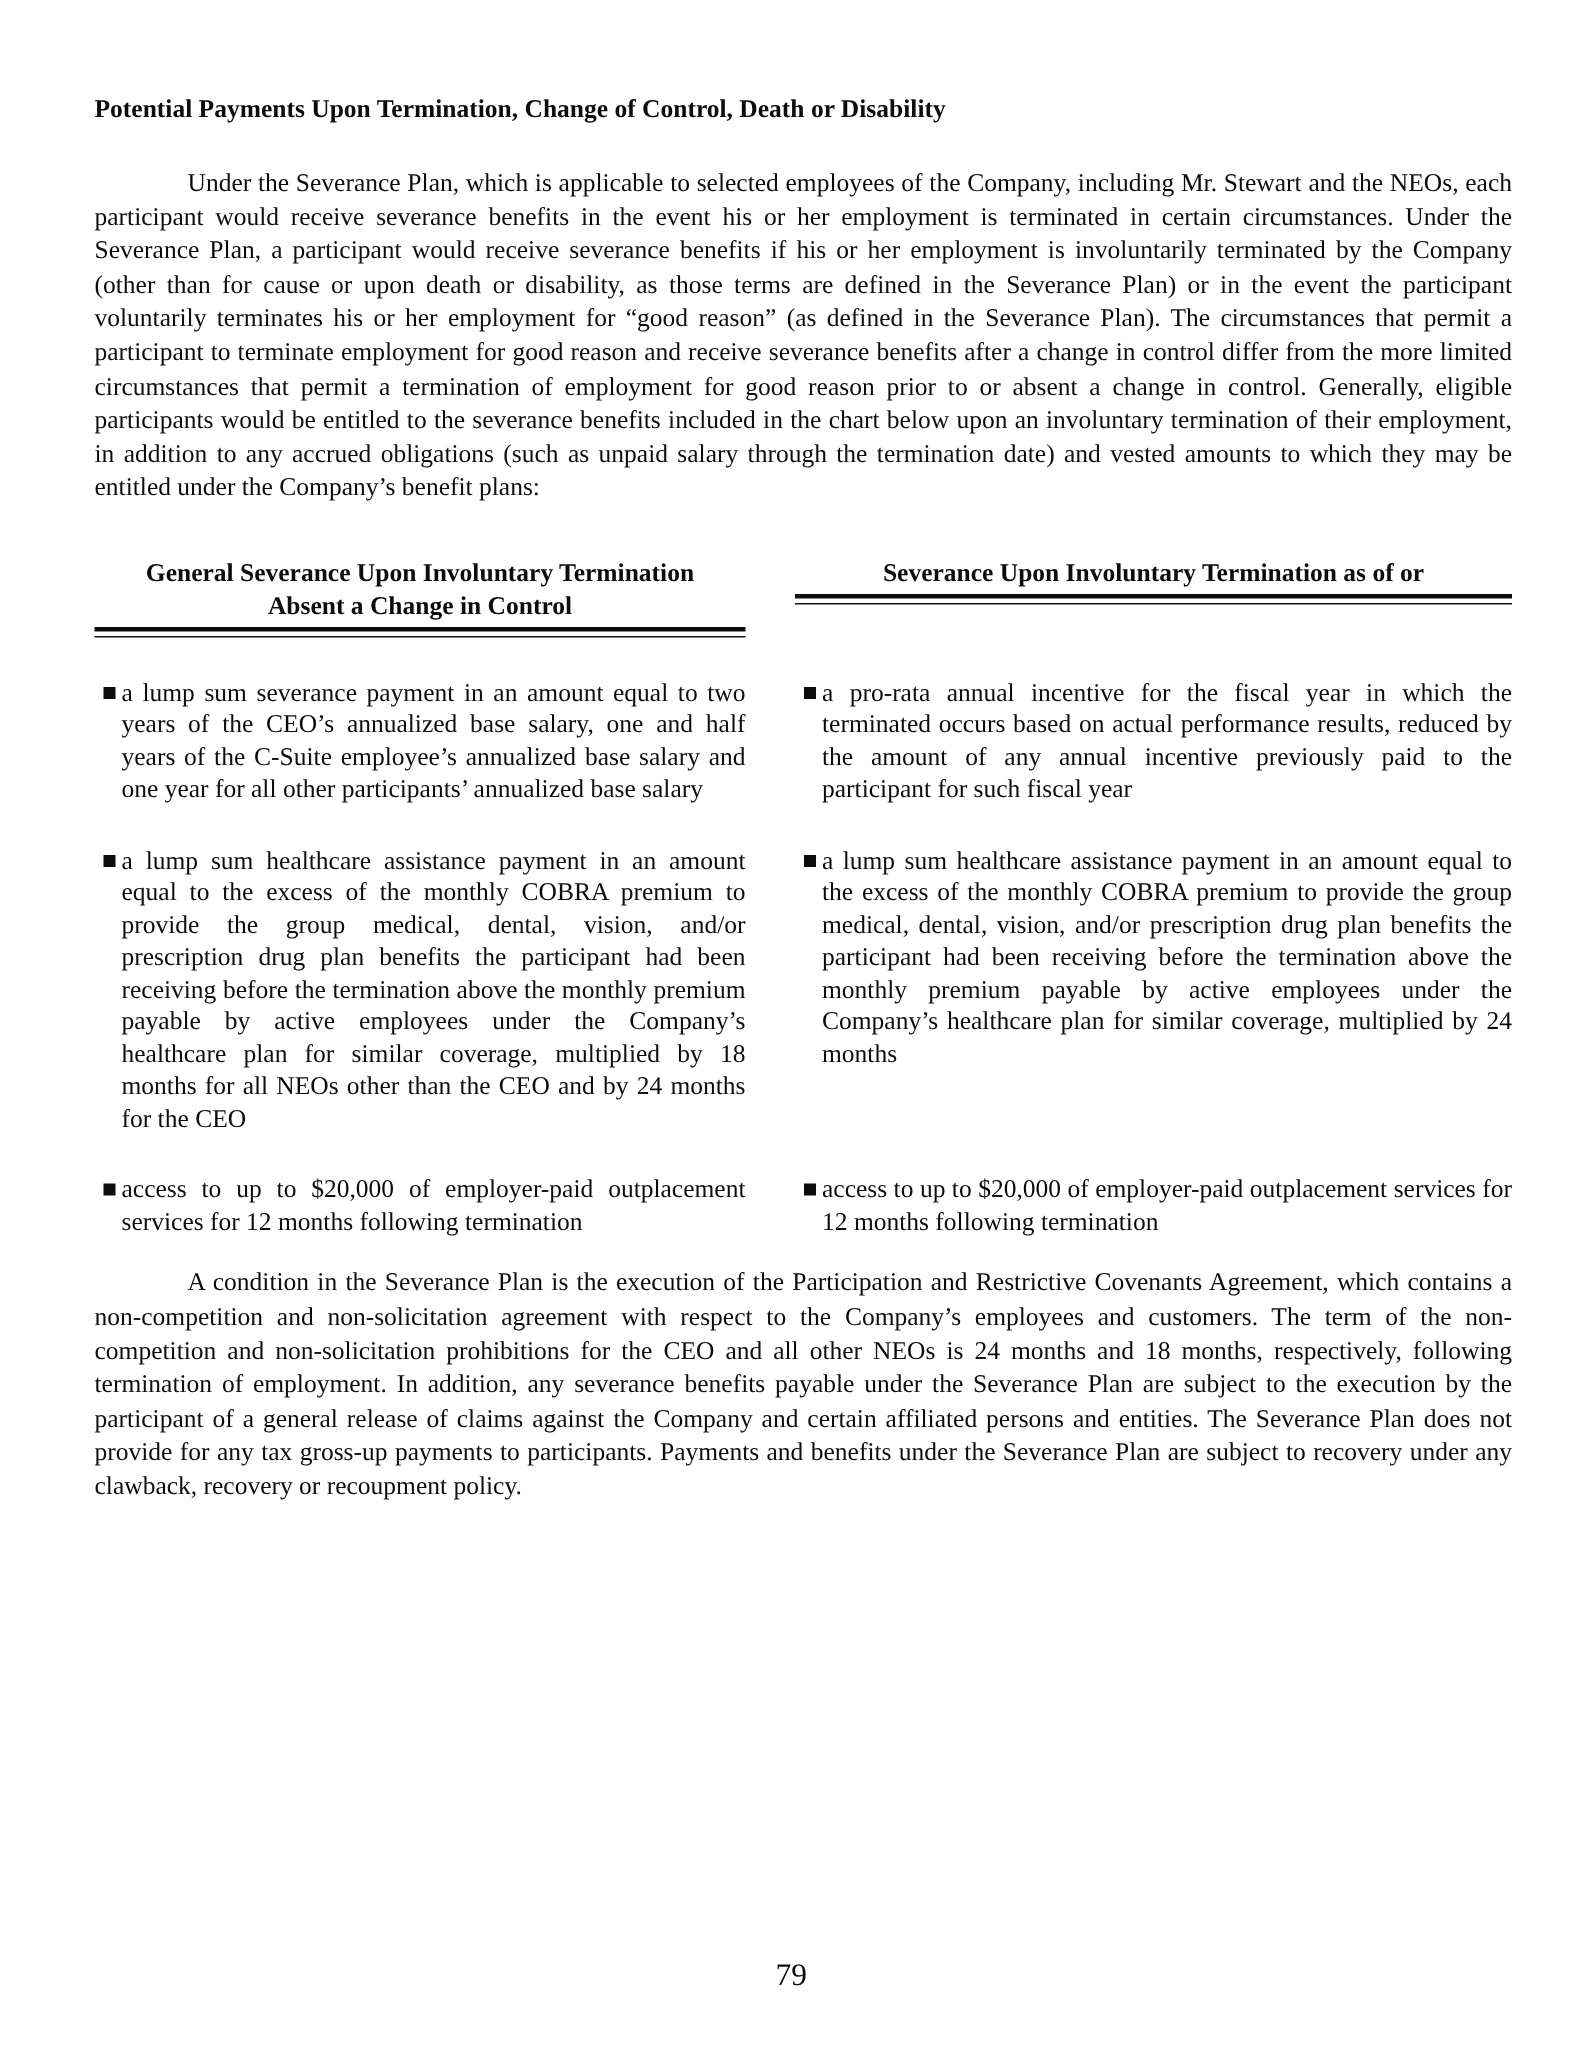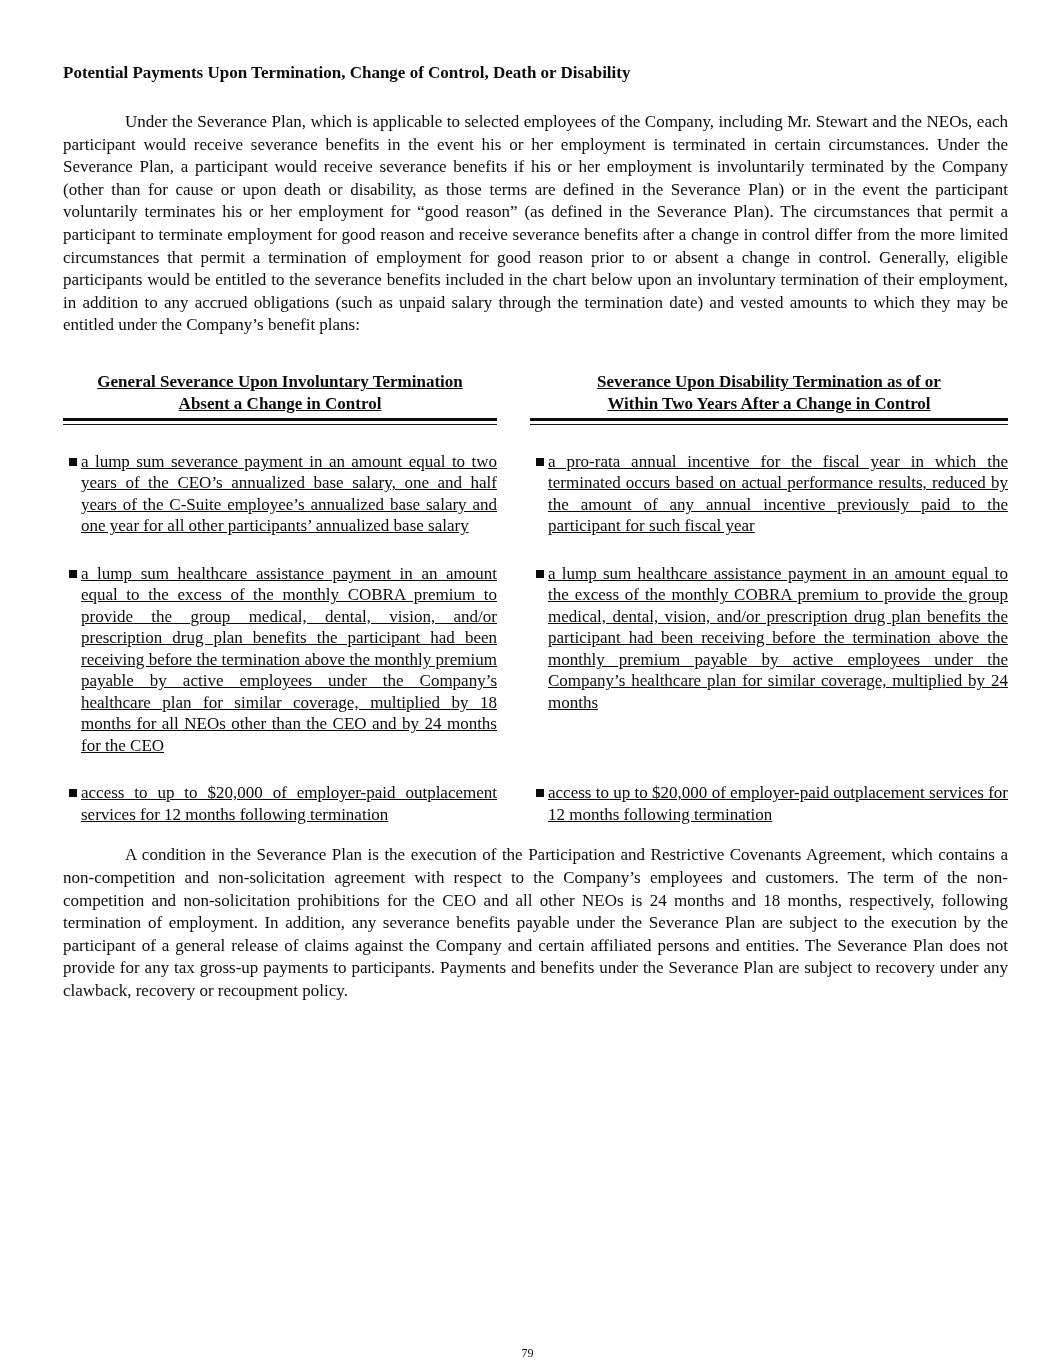--- a/index.html
+++ b/index.html
@@ -31,21 +31,20 @@
     margin: 0;
   }
   .para.indented { text-indent: 62px; }
   .intro { margin-bottom: 34px; }
   .closing { margin-top: 19px; }
   .sev-table {
     display: grid;
     grid-template-columns: 434px 478px;
     column-gap: 33px;
     row-gap: 26px;
-    text-decoration: underline;
   }
   .col-header {
     text-align: center;
     font-weight: bold;
     line-height: 22px;
     font-size: 17px;
   }
   .dbl-rule {
     height: 3px;
     border-top: 3px solid #0c0c0c;
@@ -66,45 +65,44 @@
   .cell-text {
     flex: 1;
     margin-left: 4px;
     text-align: justify;
     line-height: 21.5px;
   }
   .page-number {
     position: absolute;
     left: 0;
     right: 0;
-    bottom: 4px;
+    bottom: 36px;
     text-align: center;
-    font-size: 12px;
+    font-size: 21px;
   }
 </style>
 </head>
 <body>
 
 <div class="page">
 
   <h1 class="heading">Potential Payments Upon Termination, Change of Control, Death or Disability</h1>
 
   <p class="para indented intro">Under the Severance Plan, which is applicable to selected employees of the Company, including Mr. Stewart and the NEOs, each participant would receive severance benefits in the event his or her employment is terminated in certain circumstances. Under the Severance Plan, a participant would receive severance benefits if his or her employment is involuntarily terminated by the Company (other than for cause or upon death or disability, as those terms are defined in the Severance Plan) or in the event the participant voluntarily terminates his or her employment for “good reason” (as defined in the Severance Plan). The circumstances that permit a participant to terminate employment for good reason and receive severance benefits after a change in control differ from the more limited circumstances that permit a termination of employment for good reason prior to or absent a change in control. Generally, eligible participants would be entitled to the severance benefits included in the chart below upon an involuntary termination of their employment, in addition to any accrued obligations (such as unpaid salary through the termination date) and vested amounts to which they may be entitled under the Company’s benefit plans:</p>
 
   <div class="sev-table">
 
     <div class="col-header">
       <div>General Severance Upon Involuntary Termination</div>
       <div>Absent a Change in Control</div>
       <div class="dbl-rule"></div>
     </div>
 
     <div class="col-header">
-      <div>Severance Upon Disability Termination as of or</div>
-      <div>Within Two Years After a Change in Control</div>
+      <div>Severance Upon Involuntary Termination as of or</div>
       <div class="dbl-rule"></div>
     </div>
 
     <div class="cell">
       <span class="bullet"></span>
       <div class="cell-text">a lump sum severance payment in an amount equal to two years of the CEO’s annualized base salary, one and half years of the C-Suite employee’s annualized base salary and one year for all other participants’ annualized base salary</div>
     </div>
 
     <div class="cell">
       <span class="bullet"></span>

